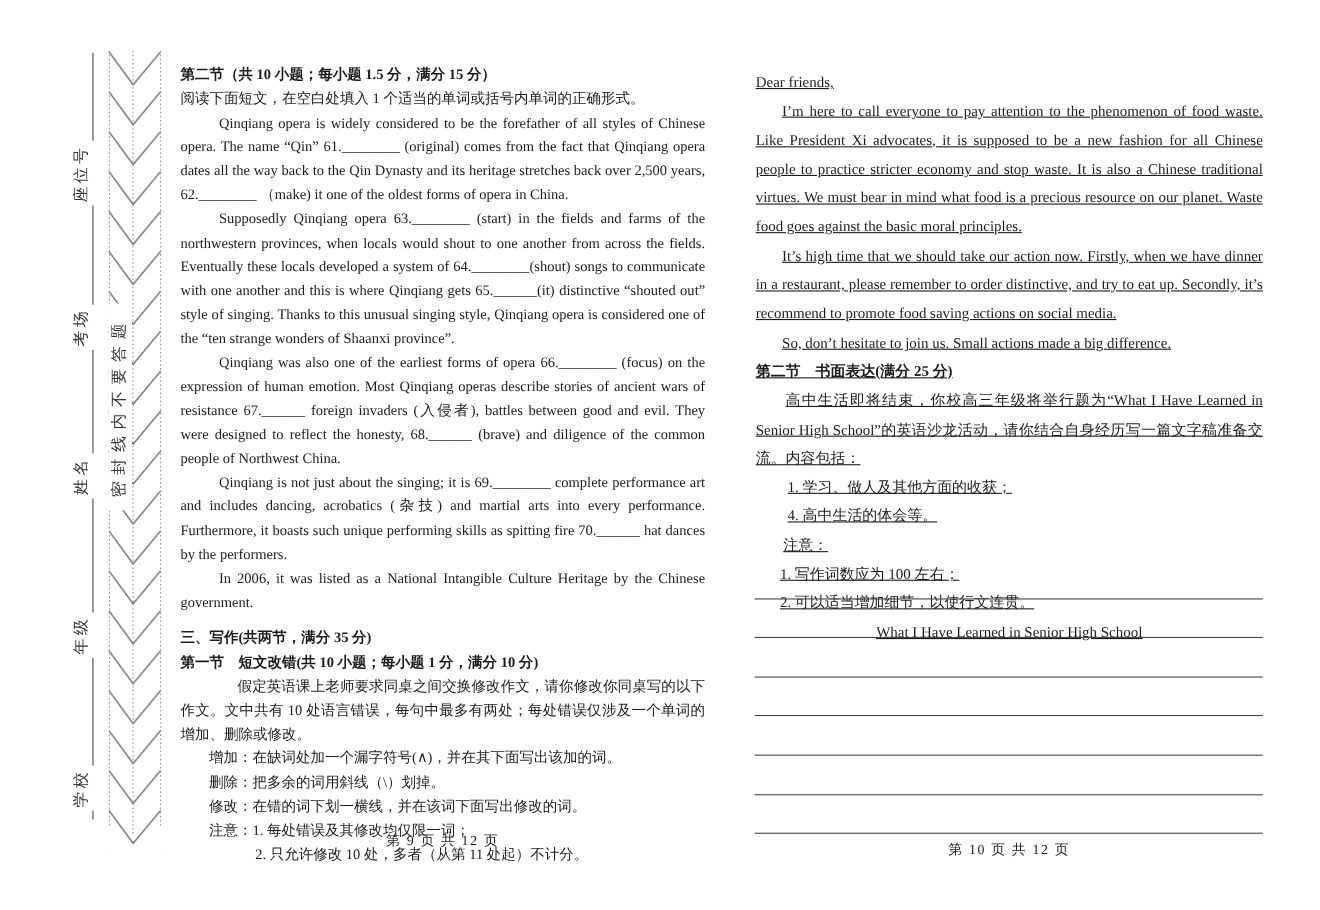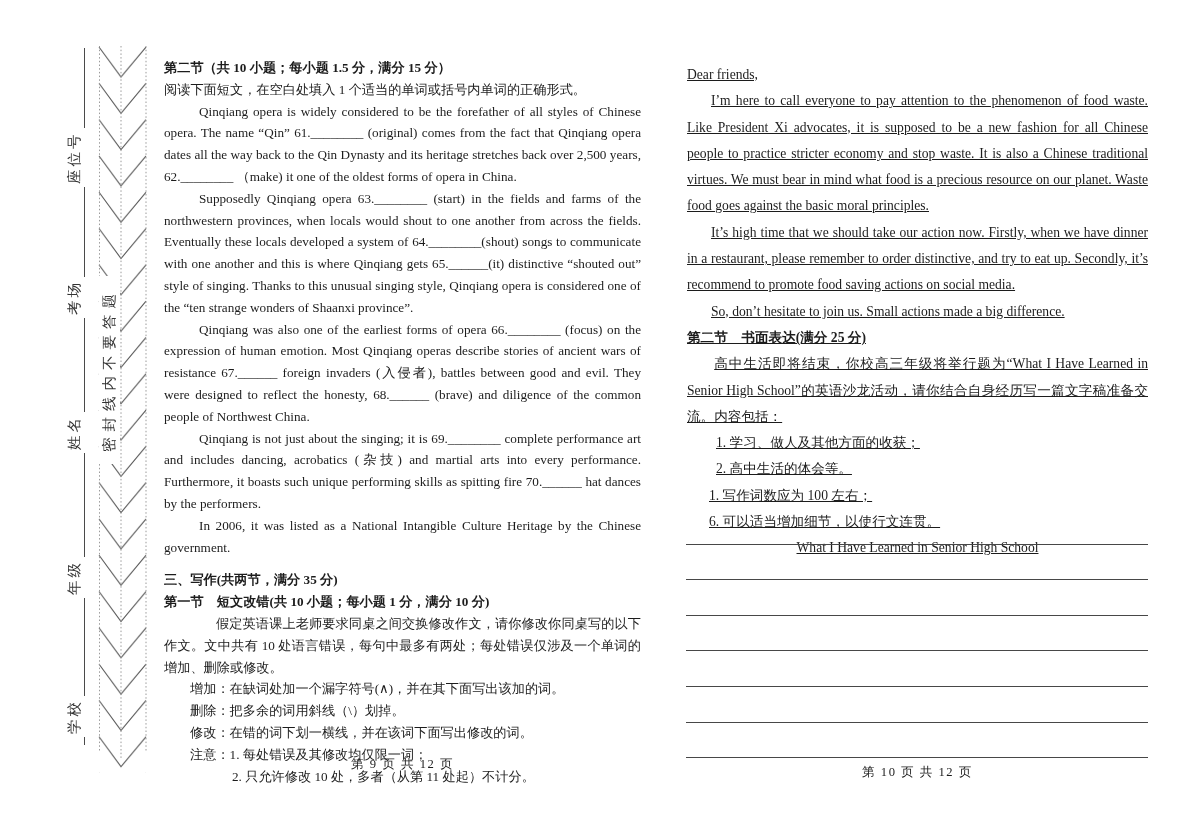--- a/index.html
+++ b/index.html
@@ -105,23 +105,24 @@
 </div>
 
 <div class="col-right">
   <p>Dear friends,</p>
   <p class="letter-indent">I’m here to call everyone to pay attention to the phenomenon of food waste. Like President Xi advocates, it is supposed to be a new fashion for all Chinese people to practice stricter economy and stop waste. It is also a Chinese traditional virtues. We must bear in mind what food is a precious resource on our planet. Waste food goes against the basic moral principles.</p>
   <p class="letter-indent">It’s high time that we should take our action now. Firstly, when we have dinner in a restaurant, please remember to order distinctive, and try to eat up. Secondly, it’s recommend to promote food saving actions on social media.</p>
   <p class="letter-indent">So, don’t hesitate to join us. Small actions made a big difference.</p>
   <p class="heading">第二节　书面表达(满分 25 分)</p>
   <p class="prompt-indent">高中生活即将结束，你校高三年级将举行题为“What I Have Learned in Senior High School”的英语沙龙活动，请你结合自身经历写一篇文字稿准备交流。内容包括：</p>
   <p class="point">1. 学习、做人及其他方面的收获；</p>
-  <p class="point">2. 高中生活的体会等。</p>
+  <p class="point">4. 高中生活的体会等。</p>
+  <p class="notice-label">注意：</p>
   <p class="notice">1. 写作词数应为 100 左右；</p>
-  <p class="notice">6. 可以适当增加细节，以使行文连贯。</p>
+  <p class="notice">2. 可以适当增加细节，以使行文连贯。</p>
   <p class="essay-title">What I Have Learned in Senior High School</p>
 </div>
 
 <div class="wlines">
   <div class="wline"></div>
   <div class="wline"></div>
   <div class="wline"></div>
   <div class="wline"></div>
   <div class="wline"></div>
   <div class="wline"></div>

